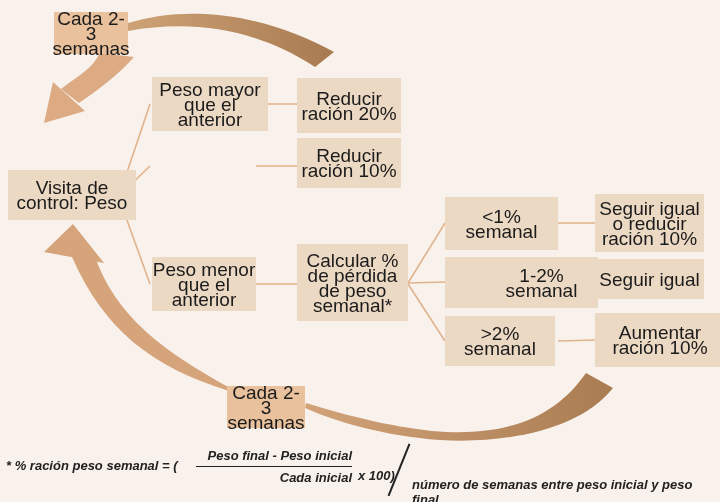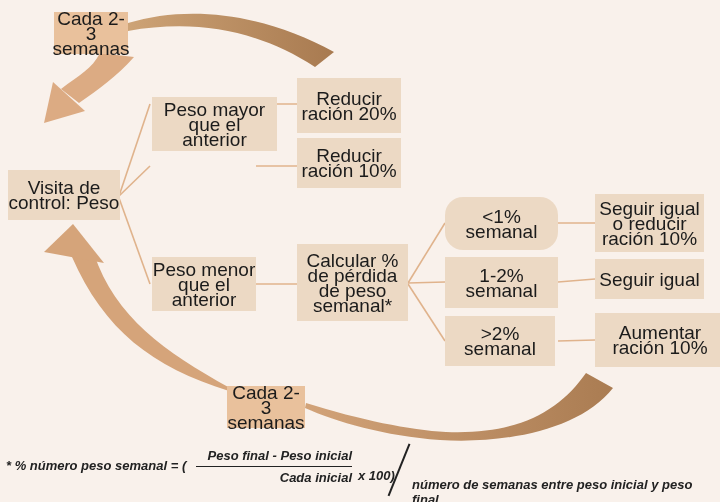--- a/index.html
+++ b/index.html
@@ -17,30 +17,30 @@
     display:flex;align-items:center;justify-content:center;
     text-align:center;
     font-size:19px;line-height:15px;
     z-index:2;
     background:#ecd9c4;
   }
   .box span{white-space:pre-line;}
   .box.dark{background:#e9c19c;}
   
   .n-cada-top        {left:54px;  top:12px;  width:74px;  height:42px;}
-  .n-visita          {left:8px;   top:170px; width:112px; height:50px;}
-  .n-peso-mayor      {left:152px; top:77px;  width:125px; height:54px;margin-top:20px;}
+  .n-visita          {left:8px;   top:170px; width:128px; height:50px;}
+  .n-peso-mayor      {left:152px; top:77px;  width:116px; height:54px;}
   .n-reducir20       {left:297px; top:78px;  width:104px; height:55px;}
   .n-peso-igual      {left:152px; top:142px; width:104px; height:48px;}
   .n-reducir10       {left:297px; top:138px; width:104px; height:50px;}
   .n-peso-menor      {left:152px; top:257px; width:104px; height:54px;}
   .n-calcular        {left:297px; top:244px; width:111px; height:77px;}
-  .n-lt1             {left:445px; top:197px; width:113px; height:53px;border-radius:18px;}
+  .n-lt1             {left:445px; top:197px; width:113px; height:53px;}
   .n-seguir-reducir  {left:595px; top:194px; width:109px; height:58px;}
-  .n-1-2             {left:445px; top:257px; width:113px; height:51px;}
+  .n-1-2             {left:445px; top:257px; width:113px; height:51px;padding-left:40px;}
   .n-seguir          {left:595px; top:259px; width:109px; height:40px;}
   .n-gt2             {left:445px; top:316px; width:110px; height:50px;}
   .n-aumentar        {left:595px; top:313px; width:130px; height:54px;}
   .n-cada-bottom     {left:227px; top:386px; width:78px;  height:42px;}
 
   
   .formula{position:absolute;left:0;top:0;width:720px;height:502px;z-index:2;
            font-style:italic;font-weight:bold;font-size:13px;color:#222;}
   .f-prefix {position:absolute;left:6px;  top:458px;}
   .f-frac   {position:absolute;left:196px;top:448px;width:156px;text-align:right;}
@@ -151,21 +151,21 @@
   <div class="box n-aumentar">
     <span>Aumentar
 ración 10%</span>
   </div>
   <div class="box dark n-cada-bottom">
     <span>Cada 2-3
 semanas</span>
   </div>
 
   <div class="formula">
-    <span class="f-prefix">* % número peso semanal = (</span>
+    <span class="f-prefix">* % ración peso semanal = (</span>
     <span class="f-frac">
       <span class="f-num" style="display:block">Peso final - Peso inicial</span>
       <span class="f-den" style="display:block">Cada inicial</span>
     </span>
     <span class="f-mult">x 100)</span>
     <span class="f-slash"></span>
     <span class="f-divisor">número de semanas entre peso inicial y peso final</span>
   </div>
 
 </div>

